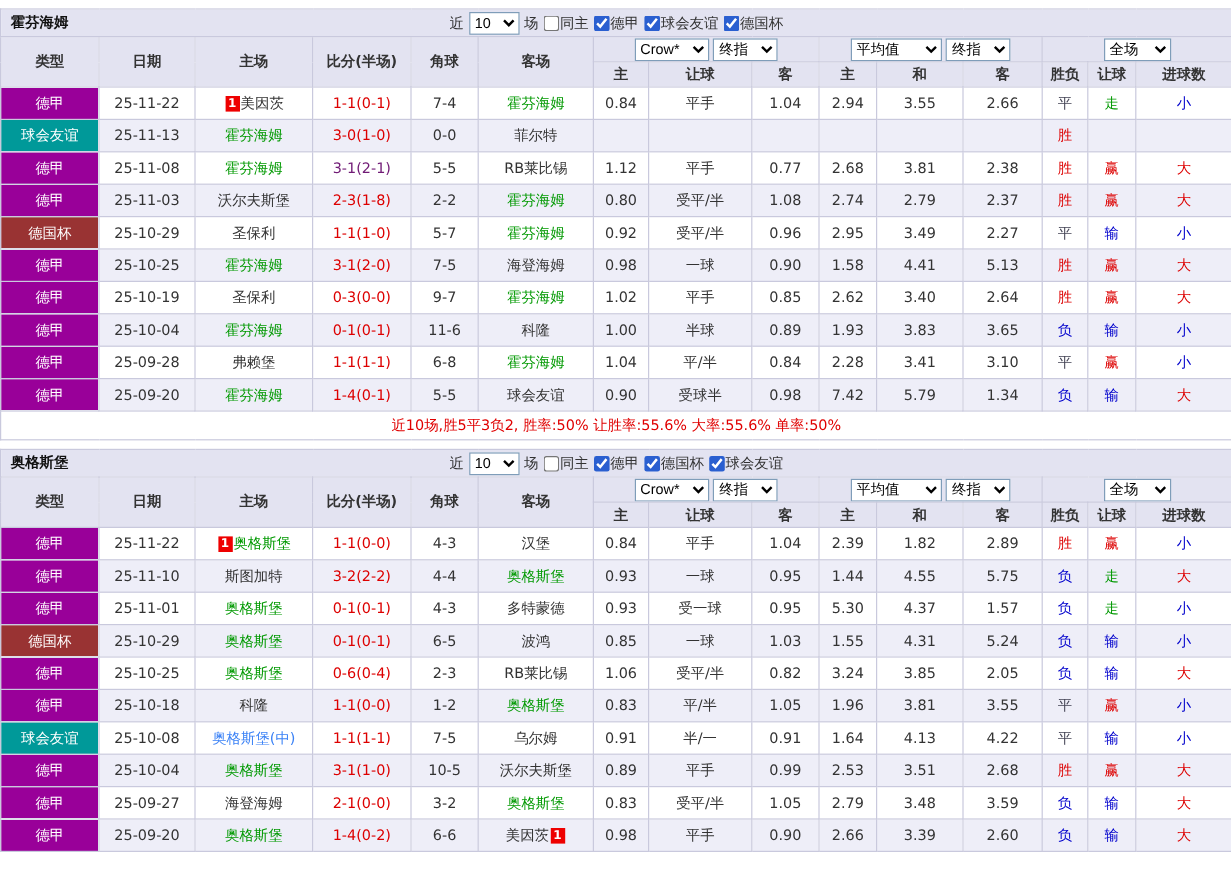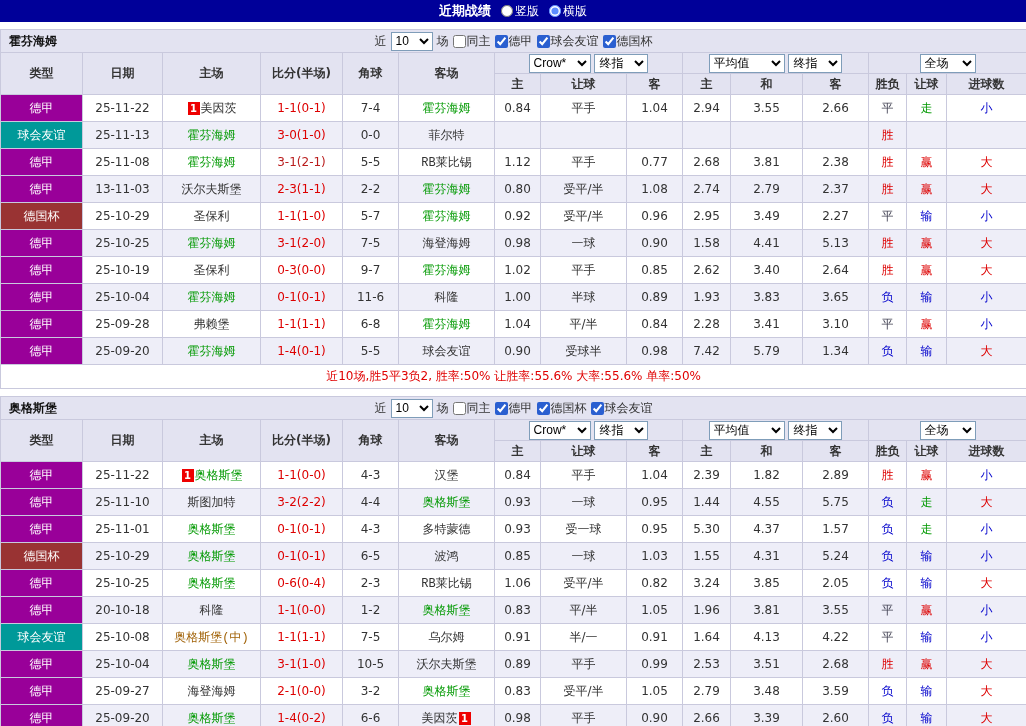--- a/index.html
+++ b/index.html
@@ -26,38 +26,27 @@
 
   .drop-row td { height:20px; background:#e3e3f1; }
   .drop-row th { height:20px;margin-top:40px; }
   .sub-row th { height:20px; }
   select { font-size:12px; height:19px; border:1px solid #7f9db9; background:#fff; vertical-align:middle; }
 
   .data-row td { height:26px; }
   .data-row.alt td { background:#eeeef8; }
   .type-cell { color:#fff; }
   .badge { display:inline-block; min-width:10px; height:13px; line-height:13px; font-size:10px; font-weight:bold; color:#fff; padding:0 1px; margin:0 1px; vertical-align:middle; }
-  .team-link { cursor:pointer;font-family:Liberation Mono, monospace; }
+  .team-link { cursor:pointer; }
   .summary { height:23px; background:#fff; font-size:12px; }
 </style>
 </head>
 <body>
 
 <div class="page">
-  <div class="topbar">
-    <span class="tb-title">近期战绩</span>
-    <label class="tb-radio">
-      <input type="radio" name="layout" class="layout-radio" style="">
-      <span>竖版</span>
-    </label>
-    <label class="tb-radio">
-      <input type="radio" name="layout" class="layout-radio" checked="" style="">
-      <span>横版</span>
-    </label>
-  </div>
   <div id="sections">
       <div class="section">
         <table>
           <colgroup>
             <col style="width: 82px;">
             <col style="width: 80px;">
             <col style="width: 98px;">
             <col style="width: 82px;">
             <col style="width: 56px;">
             <col style="width: 96px;">
@@ -148,38 +137,38 @@
               <td class="odds-cell"></td>
               <td class="odds-cell"></td>
               <td class="res-cell" style="color: rgb(221, 0, 0);">胜</td>
               <td class="res-cell"></td>
               <td class="res-cell"></td>
             </tr>
             <tr class="data-row">
               <td class="type-cell" style="background: rgb(153, 0, 153);">德甲</td>
               <td class="date-cell">25-11-08</td>
               <td class="team-cell-data"><span class="team-link" style="color: rgb(0, 153, 0);">霍芬海姆</span></td>
-              <td class="score-cell" style="color: #b91c1c;">3-1(2-1)</td>
+              <td class="score-cell" style="color: #701a75;">3-1(2-1)</td>
               <td class="corner-cell">5-5</td>
               <td class="team-cell-data"><span class="team-link">RB莱比锡</span></td>
               <td class="odds-cell">1.12</td>
               <td class="odds-cell">平手</td>
               <td class="odds-cell">0.77</td>
               <td class="odds-cell">2.68</td>
               <td class="odds-cell">3.81</td>
               <td class="odds-cell">2.38</td>
               <td class="res-cell" style="color: rgb(221, 0, 0);">胜</td>
               <td class="res-cell" style="color: rgb(221, 0, 0);">赢</td>
               <td class="res-cell" style="color: rgb(221, 0, 0);">大</td>
             </tr>
             <tr class="data-row alt">
               <td class="type-cell" style="background: rgb(153, 0, 153);">德甲</td>
-              <td class="date-cell">13-11-03</td>
+              <td class="date-cell">25-11-03</td>
               <td class="team-cell-data"><span class="team-link">沃尔夫斯堡</span></td>
-              <td class="score-cell" style="color: rgb(221, 0, 0);">2-3(1-1)</td>
+              <td class="score-cell" style="color: rgb(221, 0, 0);">2-3(1-8)</td>
               <td class="corner-cell">2-2</td>
               <td class="team-cell-data"><span class="team-link" style="color: rgb(0, 153, 0);">霍芬海姆</span></td>
               <td class="odds-cell">0.80</td>
               <td class="odds-cell">受平/半</td>
               <td class="odds-cell">1.08</td>
               <td class="odds-cell">2.74</td>
               <td class="odds-cell">2.79</td>
               <td class="odds-cell">2.37</td>
               <td class="res-cell" style="color: rgb(221, 0, 0);">胜</td>
               <td class="res-cell" style="color: rgb(221, 0, 0);">赢</td>
@@ -438,39 +427,39 @@
               <td class="odds-cell">0.82</td>
               <td class="odds-cell">3.24</td>
               <td class="odds-cell">3.85</td>
               <td class="odds-cell">2.05</td>
               <td class="res-cell" style="color: rgb(0, 0, 204);">负</td>
               <td class="res-cell" style="color: rgb(0, 0, 204);">输</td>
               <td class="res-cell" style="color: rgb(221, 0, 0);">大</td>
             </tr>
             <tr class="data-row alt">
               <td class="type-cell" style="background: rgb(153, 0, 153);">德甲</td>
-              <td class="date-cell">20-10-18</td>
+              <td class="date-cell">25-10-18</td>
               <td class="team-cell-data"><span class="team-link">科隆</span></td>
               <td class="score-cell" style="color: rgb(221, 0, 0);">1-1(0-0)</td>
               <td class="corner-cell">1-2</td>
               <td class="team-cell-data"><span class="team-link" style="color: rgb(0, 153, 0);">奥格斯堡</span></td>
               <td class="odds-cell">0.83</td>
               <td class="odds-cell">平/半</td>
               <td class="odds-cell">1.05</td>
               <td class="odds-cell">1.96</td>
               <td class="odds-cell">3.81</td>
               <td class="odds-cell">3.55</td>
               <td class="res-cell" style="color: rgb(68, 68, 85);">平</td>
               <td class="res-cell" style="color: rgb(221, 0, 0);">赢</td>
               <td class="res-cell" style="color: rgb(0, 0, 204);">小</td>
             </tr>
             <tr class="data-row">
               <td class="type-cell" style="background: rgb(0, 153, 153);">球会友谊</td>
               <td class="date-cell">25-10-08</td>
-              <td class="team-cell-data"><span class="team-link" style="color: #a16207;">奥格斯堡(中)</span></td>
+              <td class="team-cell-data"><span class="team-link" style="color: #3b82f6;">奥格斯堡(中)</span></td>
               <td class="score-cell" style="color: rgb(221, 0, 0);">1-1(1-1)</td>
               <td class="corner-cell">7-5</td>
               <td class="team-cell-data"><span class="team-link">乌尔姆</span></td>
               <td class="odds-cell">0.91</td>
               <td class="odds-cell">半/一</td>
               <td class="odds-cell">0.91</td>
               <td class="odds-cell">1.64</td>
               <td class="odds-cell">4.13</td>
               <td class="odds-cell">4.22</td>
               <td class="res-cell" style="color: rgb(68, 68, 85);">平</td>

